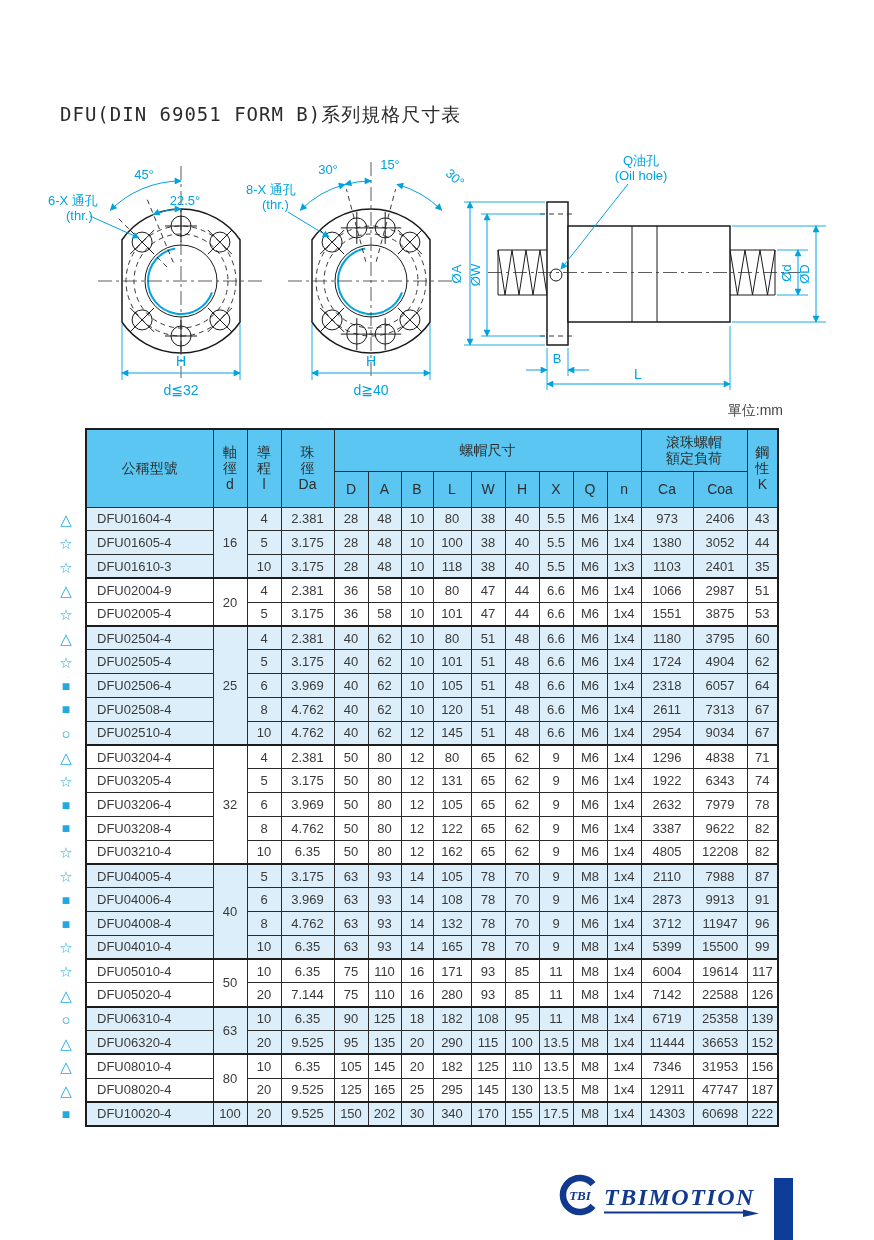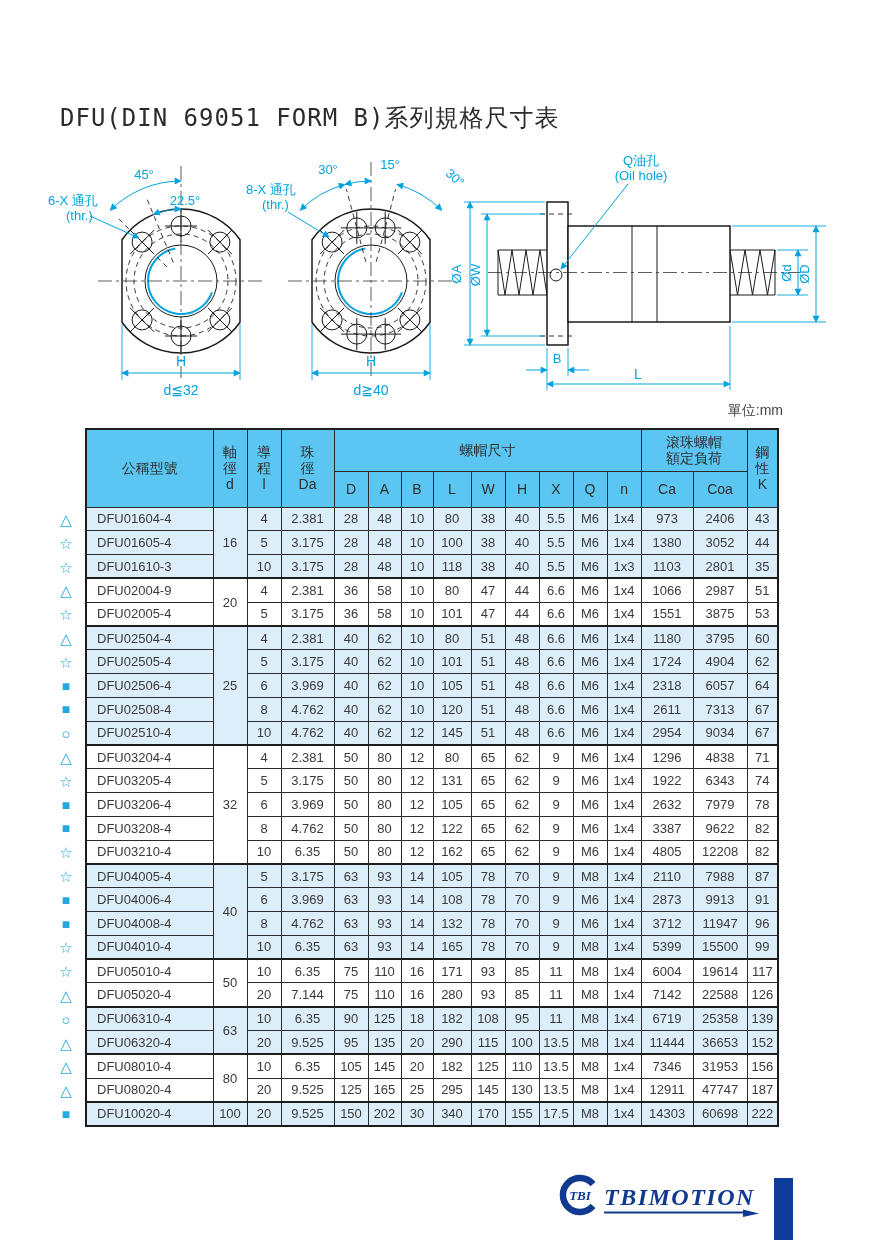--- a/index.html
+++ b/index.html
@@ -1,19 +1,19 @@
 <!DOCTYPE html>
 <html><head>
 <meta charset="utf-8">
 <style>
   html,body{margin:0;padding:0;background:#e8e8e8;}
   .page{position:relative;width:874px;height:1240px;background:#ffffff;overflow:hidden;
         font-family:"Liberation Sans",sans-serif;color:#3a3a3a;}
   .title{position:absolute;left:60px;top:102px;font-family:"DejaVu Sans Mono","DejaVu Sans",monospace;
-         font-size:24px;letter-spacing:1px;color:#2b2b2b;white-space:nowrap;}
+         font-size:19px;letter-spacing:1px;color:#2b2b2b;white-space:nowrap;}
   .unit{position:absolute;left:583px;top:402px;width:200px;text-align:right;font-size:14px;color:#444;}
   .drawings{position:absolute;left:40px;top:148px;}
   
   .spec{position:absolute;left:85px;top:428px;border-collapse:collapse;table-layout:fixed;width:692px;
         font-size:13px;color:#3a3a3a;}
   .spec th,.spec td{border:1px solid #2b2b2b;text-align:center;padding:0;overflow:hidden;}
   .spec{border:2px solid #1d1d1d;}
   .spec thead th{background:#5bc6f1;font-weight:normal;color:#2e2e2e;font-size:14px;line-height:1.15;}
   .spec thead tr:first-child{height:42px;}
   .spec thead tr:last-child{height:36px;}
@@ -334,21 +334,21 @@
           <td>28</td>
           <td>48</td>
           <td>10</td>
           <td>118</td>
           <td>38</td>
           <td>40</td>
           <td>5.5</td>
           <td>M6</td>
           <td>1x3</td>
           <td>1103</td>
-          <td>2801</td>
+          <td>2401</td>
           <td>35</td>
         </tr>
         <tr class="group-start">
           <td class="model">DFU02004-9</td>
           <td rowspan="2">20</td>
           <td>4</td>
           <td>2.381</td>
           <td>36</td>
           <td>58</td>
           <td>10</td>

